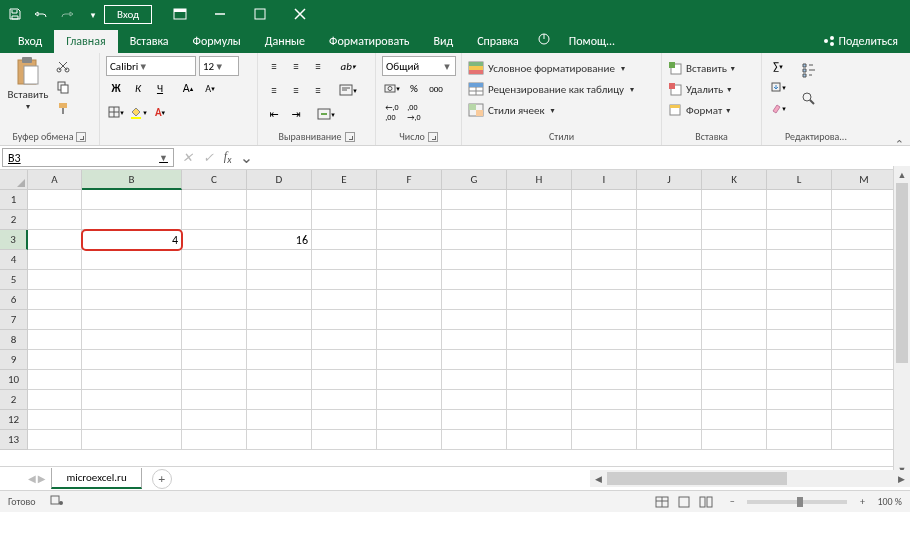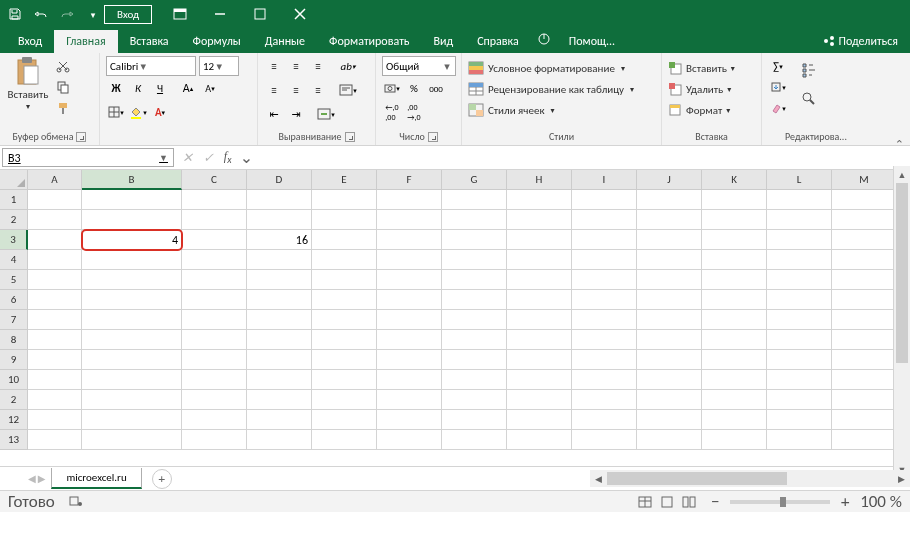--- a/index.html
+++ b/index.html
@@ -66,21 +66,21 @@
 
 .sheet-tabs { height:24px; background:#fff; border-top:1px solid #d4d4d4; display:flex; align-items:center; padding-left:22px; }
 .st-nav { display:flex; gap:2px; padding:0 6px; color:#bcbcbc; font-size:10px; }
 .sheet-tab { border:1px solid #aeaeae; border-top:none; border-bottom:2px solid #0f6e3c; padding:3px 14px; font-size:11px; background:#fff; cursor:pointer; }
 .sheet-add { width:20px; height:20px; border:1px solid #ccc; border-radius:50%; display:flex; align-items:center; justify-content:center; margin-left:10px; font-size:13px; color:#666; cursor:pointer; }
 .hscroll-area { flex:1; display:flex; align-items:center; justify-content:flex-end; margin-left:80px; }
 .hscroll { height:17px; flex:1; max-width:320px; background:#f0f0f0; display:flex; position:relative; }
 .hscroll-btn { width:17px; display:flex; align-items:center; justify-content:center; color:#666; font-size:9px; }
 .hscroll-thumb { position:absolute; left:17px; top:2px; bottom:2px; width:180px; background:#cdcdcd; }
 
-.status-bar { height:22px; background:#f3f3f3; border-top:1px solid #d4d4d4; display:flex; align-items:center; padding:0 8px; font-size:17px; color:#525252; }
+.status-bar { height:22px; background:#f3f3f3; border-top:1px solid #d4d4d4; display:flex; align-items:center; padding:0 8px; font-size:10px; color:#525252; }
 .status-right { margin-left:auto; display:flex; align-items:center; gap:8px; }
 .view-btns { display:flex; }
 .view-btn { width:22px; height:18px; display:flex; align-items:center; justify-content:center; cursor:pointer; }
 .zoom-slider { width:100px; height:4px; background:#d4d4d4; position:relative; }
 .zoom-slider::after { content:''; position:absolute; left:50%; top:-3px; width:6px; height:10px; background:#888; }
 .zoom-pm { cursor:pointer; width:14px; text-align:center; }
 
 .col-B{width:100px}.col-std{width:65px}.col-A{width:54px}
 </style>
 </head>

